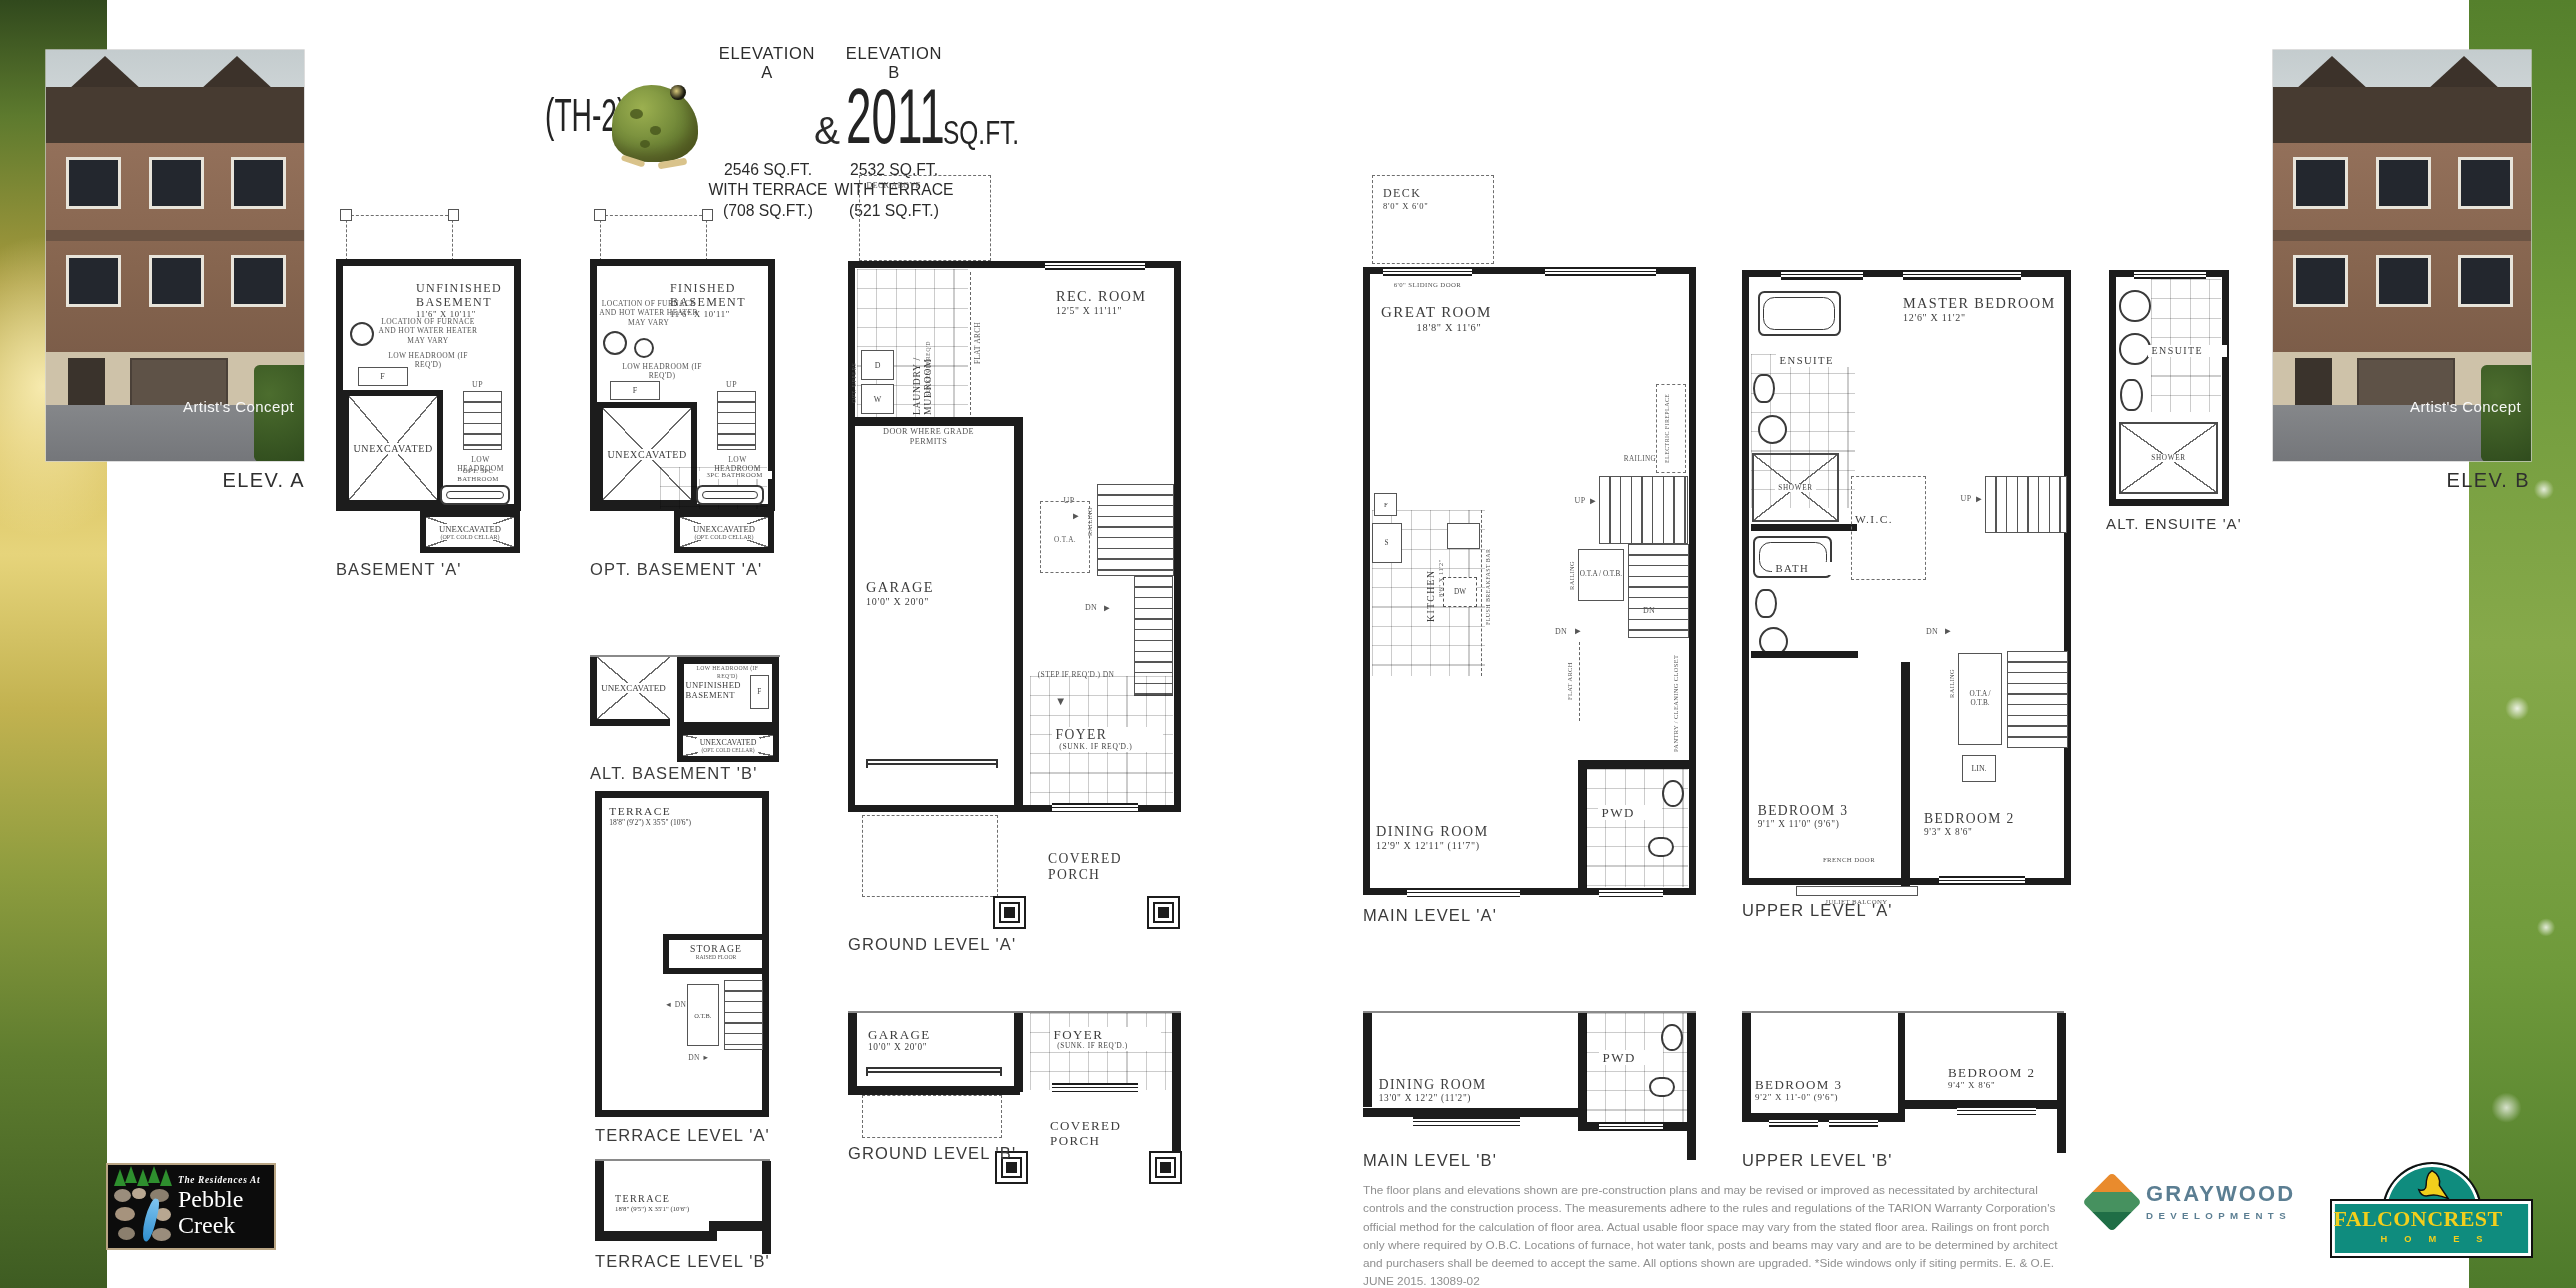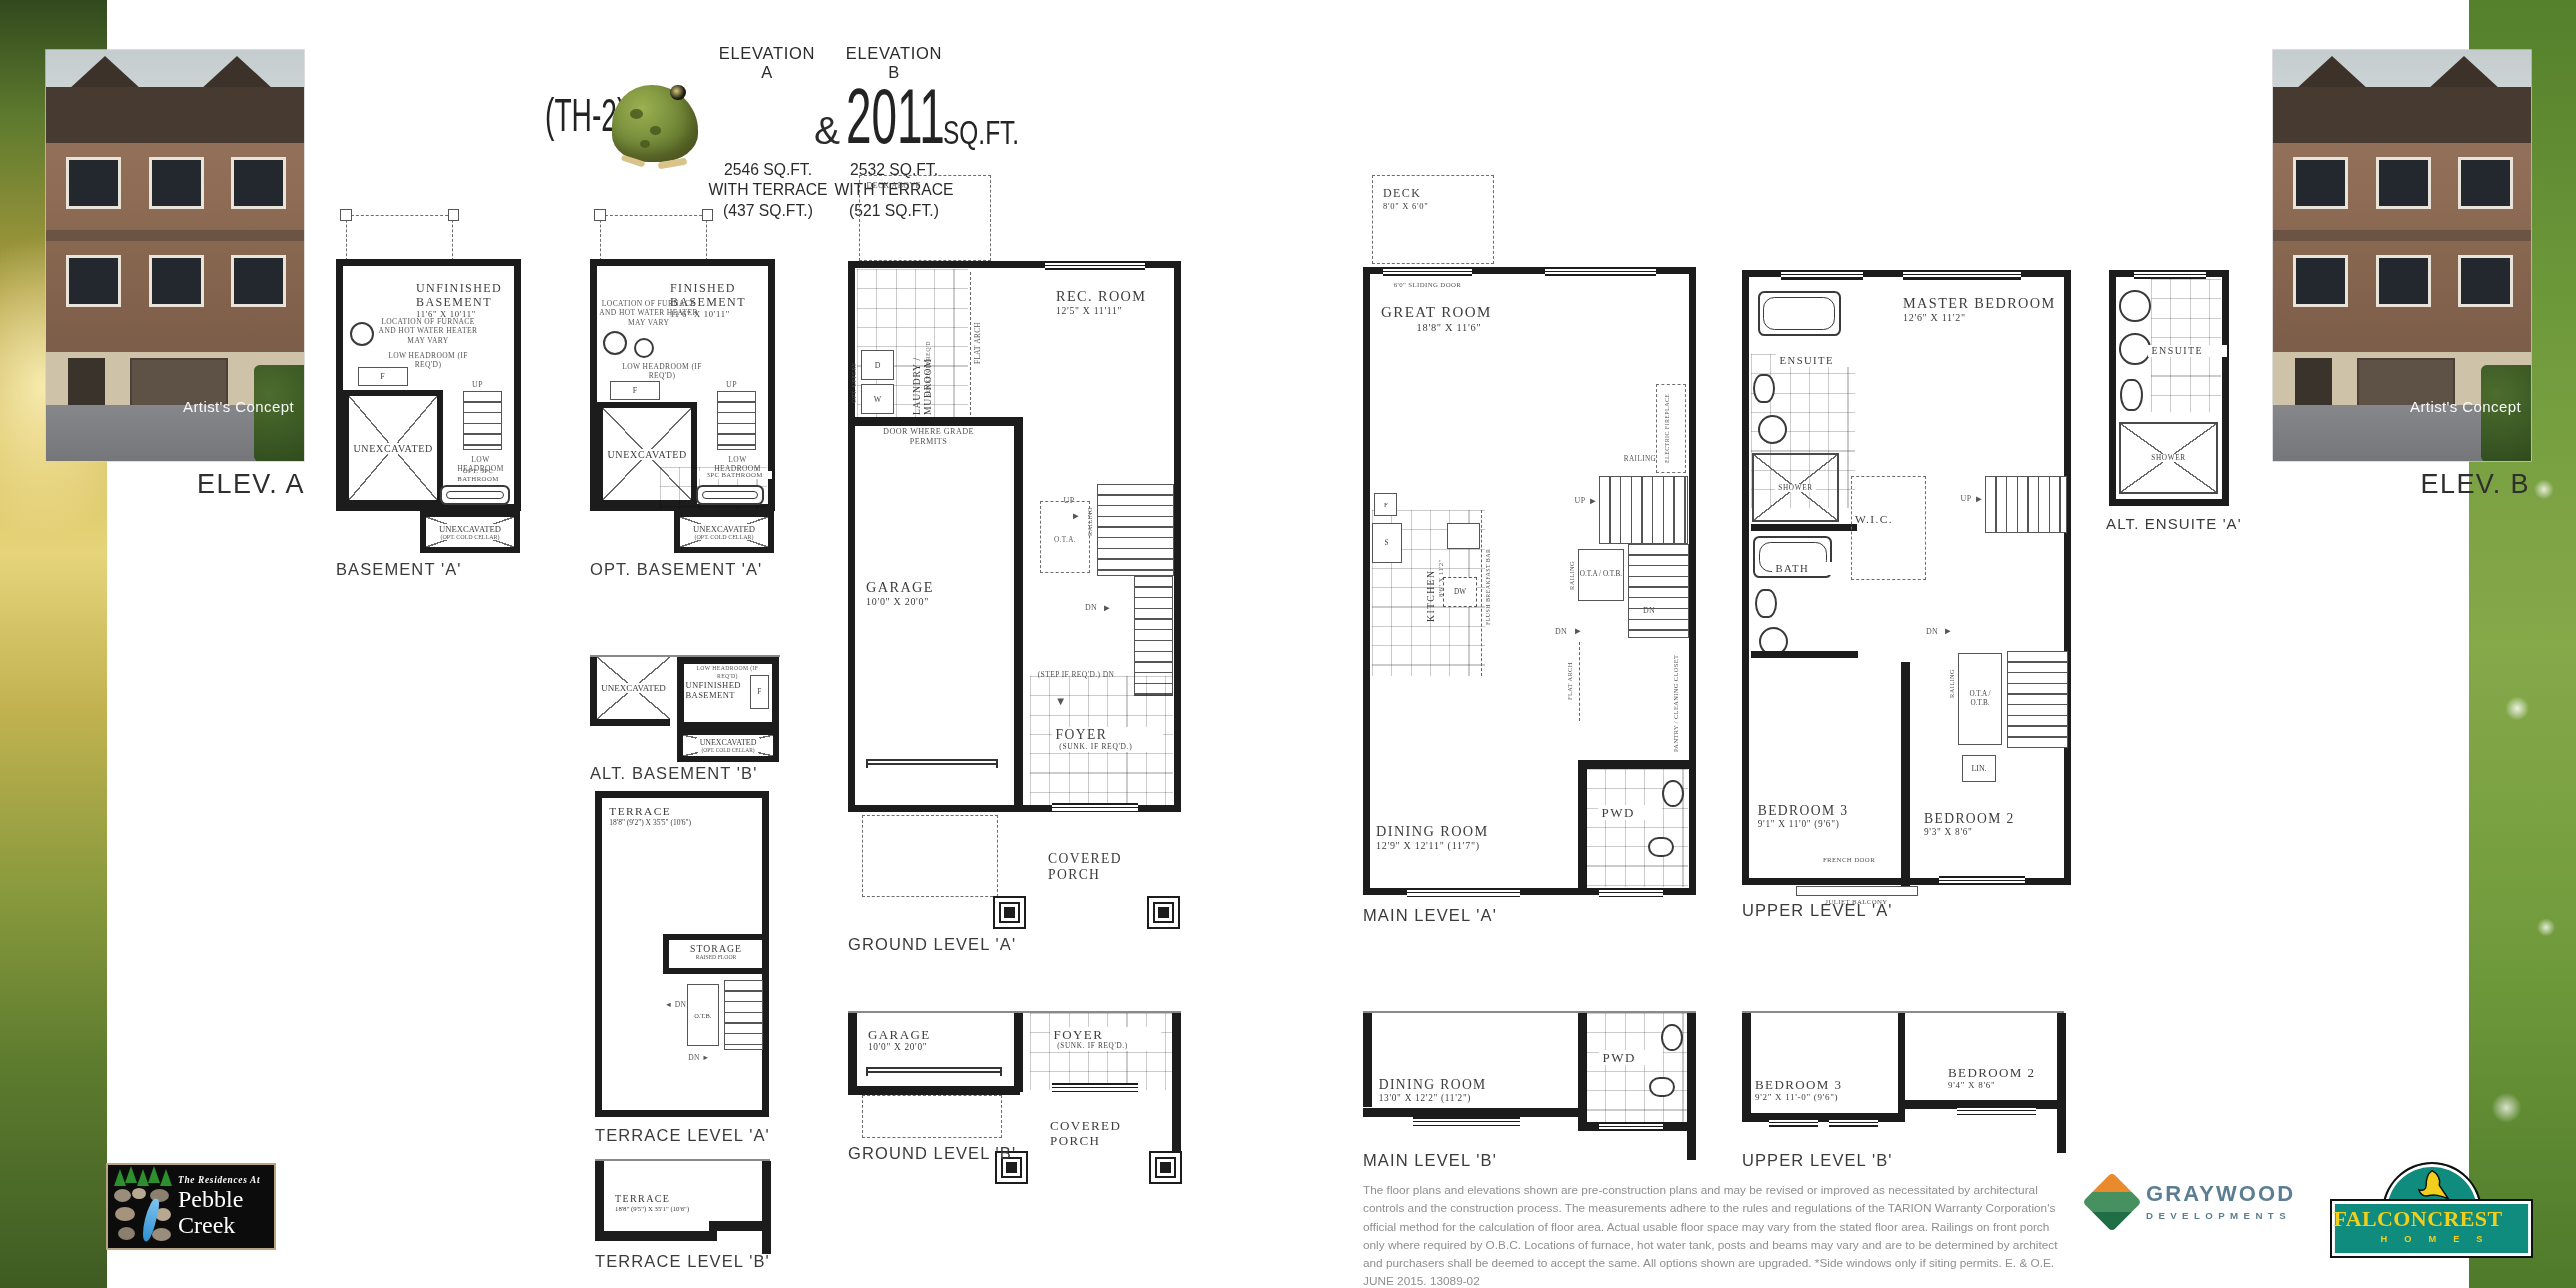--- a/index.html
+++ b/index.html
@@ -25,21 +25,21 @@
   .tp-gable1{left:21.5px;} .tp-gable2{left:154px;}
   .tp-facade{position:absolute;left:0;top:93px;width:258px;height:209px;background:linear-gradient(#93705a,#86654f 60%,#7c5d49);}
   .tp-band{position:absolute;left:0;top:180px;width:258px;height:11.4px;background:#6b544401;background:#6b5444;}
   .tp-win{position:absolute;width:49px;height:46px;background:#23272e;border:3.6px solid #e8e4da;}
   .tp-stone{position:absolute;left:0;top:302px;width:258px;height:53px;background:#cec2a9;}
   .tp-gdoor{position:absolute;left:84px;top:308px;width:94px;height:47px;background:#5e5247;border:2.9px solid #4a4038;}
   .tp-door{position:absolute;left:21.5px;top:308px;width:37px;height:47px;background:#3a332c;}
   .tp-drive{position:absolute;left:0;top:355px;width:258px;height:57px;background:linear-gradient(#85878a,#74767a);}
   .tp-hedge{position:absolute;right:0;top:315px;width:50px;height:97px;background:radial-gradient(circle at 30% 30%,#4c6d2e,#2f4b1d);border-radius:5.7px 0 0 5.7px;}
   .tp-caption{position:absolute;right:10px;bottom:46px;color:rgba(255,255,255,.95);font-size:15px;letter-spacing:0.4px;}
-  .elev-label{position:absolute;font-size:27px;letter-spacing:1.4px;color:#2f2f2f;}
+  .elev-label{position:absolute;font-size:20px;letter-spacing:1.4px;color:#2f2f2f;}
   
   .cond{display:inline-block;transform-origin:left top;white-space:nowrap;color:#232323;}
   .t-sub{color:#2b2b2b;}
   
   #frog{position:absolute;left:608px;top:66px;width:99px;height:113px;}
   .frog-body{position:absolute;left:4.3px;top:18.6px;width:86px;height:77px;border-radius:52% 62% 50% 48%/60% 68% 42% 40%;
      background:radial-gradient(circle at 35% 30%,#9cb050,#6d8436 55%,#50651f);box-shadow:inset -7.2px -10px 13px rgba(60,50,20,.45);}
   .frog-spot{position:absolute;border-radius:50%;background:#46551c;opacity:.8;}
   .frog-eye{position:absolute;left:62px;top:18.6px;width:15.7px;height:15.7px;border-radius:50%;background:radial-gradient(circle at 40% 40%,#d8c97a,#1b1b10 60%);}
   .frog-leg{position:absolute;background:#d9c38b;border-radius:4.3px;}
@@ -168,21 +168,21 @@
   <div class="abs t-sub" style="left:843px;top:44px;width:102px;text-align:center;font-size:16.5px;letter-spacing:0.7px;">ELEVATION B</div>
   <div class="abs" style="left:846px;top:72px;">
     <span class="cond" style="font-size:74px;transform:scaleX(.62) scaleY(1.05);">2011</span>
   </div>
   <div class="abs" style="left:943px;top:113px;">
     <span class="cond" style="font-size:34px;transform:scaleX(.72);">SQ.FT.</span>
   </div>
   <div class="abs t-sub" style="left:698px;top:160px;width:140px;text-align:center;font-size:15.7px;line-height:1.3;">
     <span>2546 SQ.FT.</span><br>
     <span>WITH TERRACE</span><br>
-    <span>(437 SQ.FT.)</span>
+    <span>(708 SQ.FT.)</span>
   </div>
   <div class="abs t-sub" style="left:824px;top:160px;width:140px;text-align:center;font-size:15.7px;line-height:1.3;">
     <span>2532 SQ.FT.</span><br>
     <span>WITH TERRACE</span><br>
     <span>(521 SQ.FT.)</span>
   </div>
 
   <div class="plan" style="left:336px;top:215px;width:186px;height:372px;">
     <div class="dash" style="left:10px;top:0;width:107px;height:46px;"></div>
     <div class="dashpost" style="left:4.3px;top:-5.7px;"></div>

